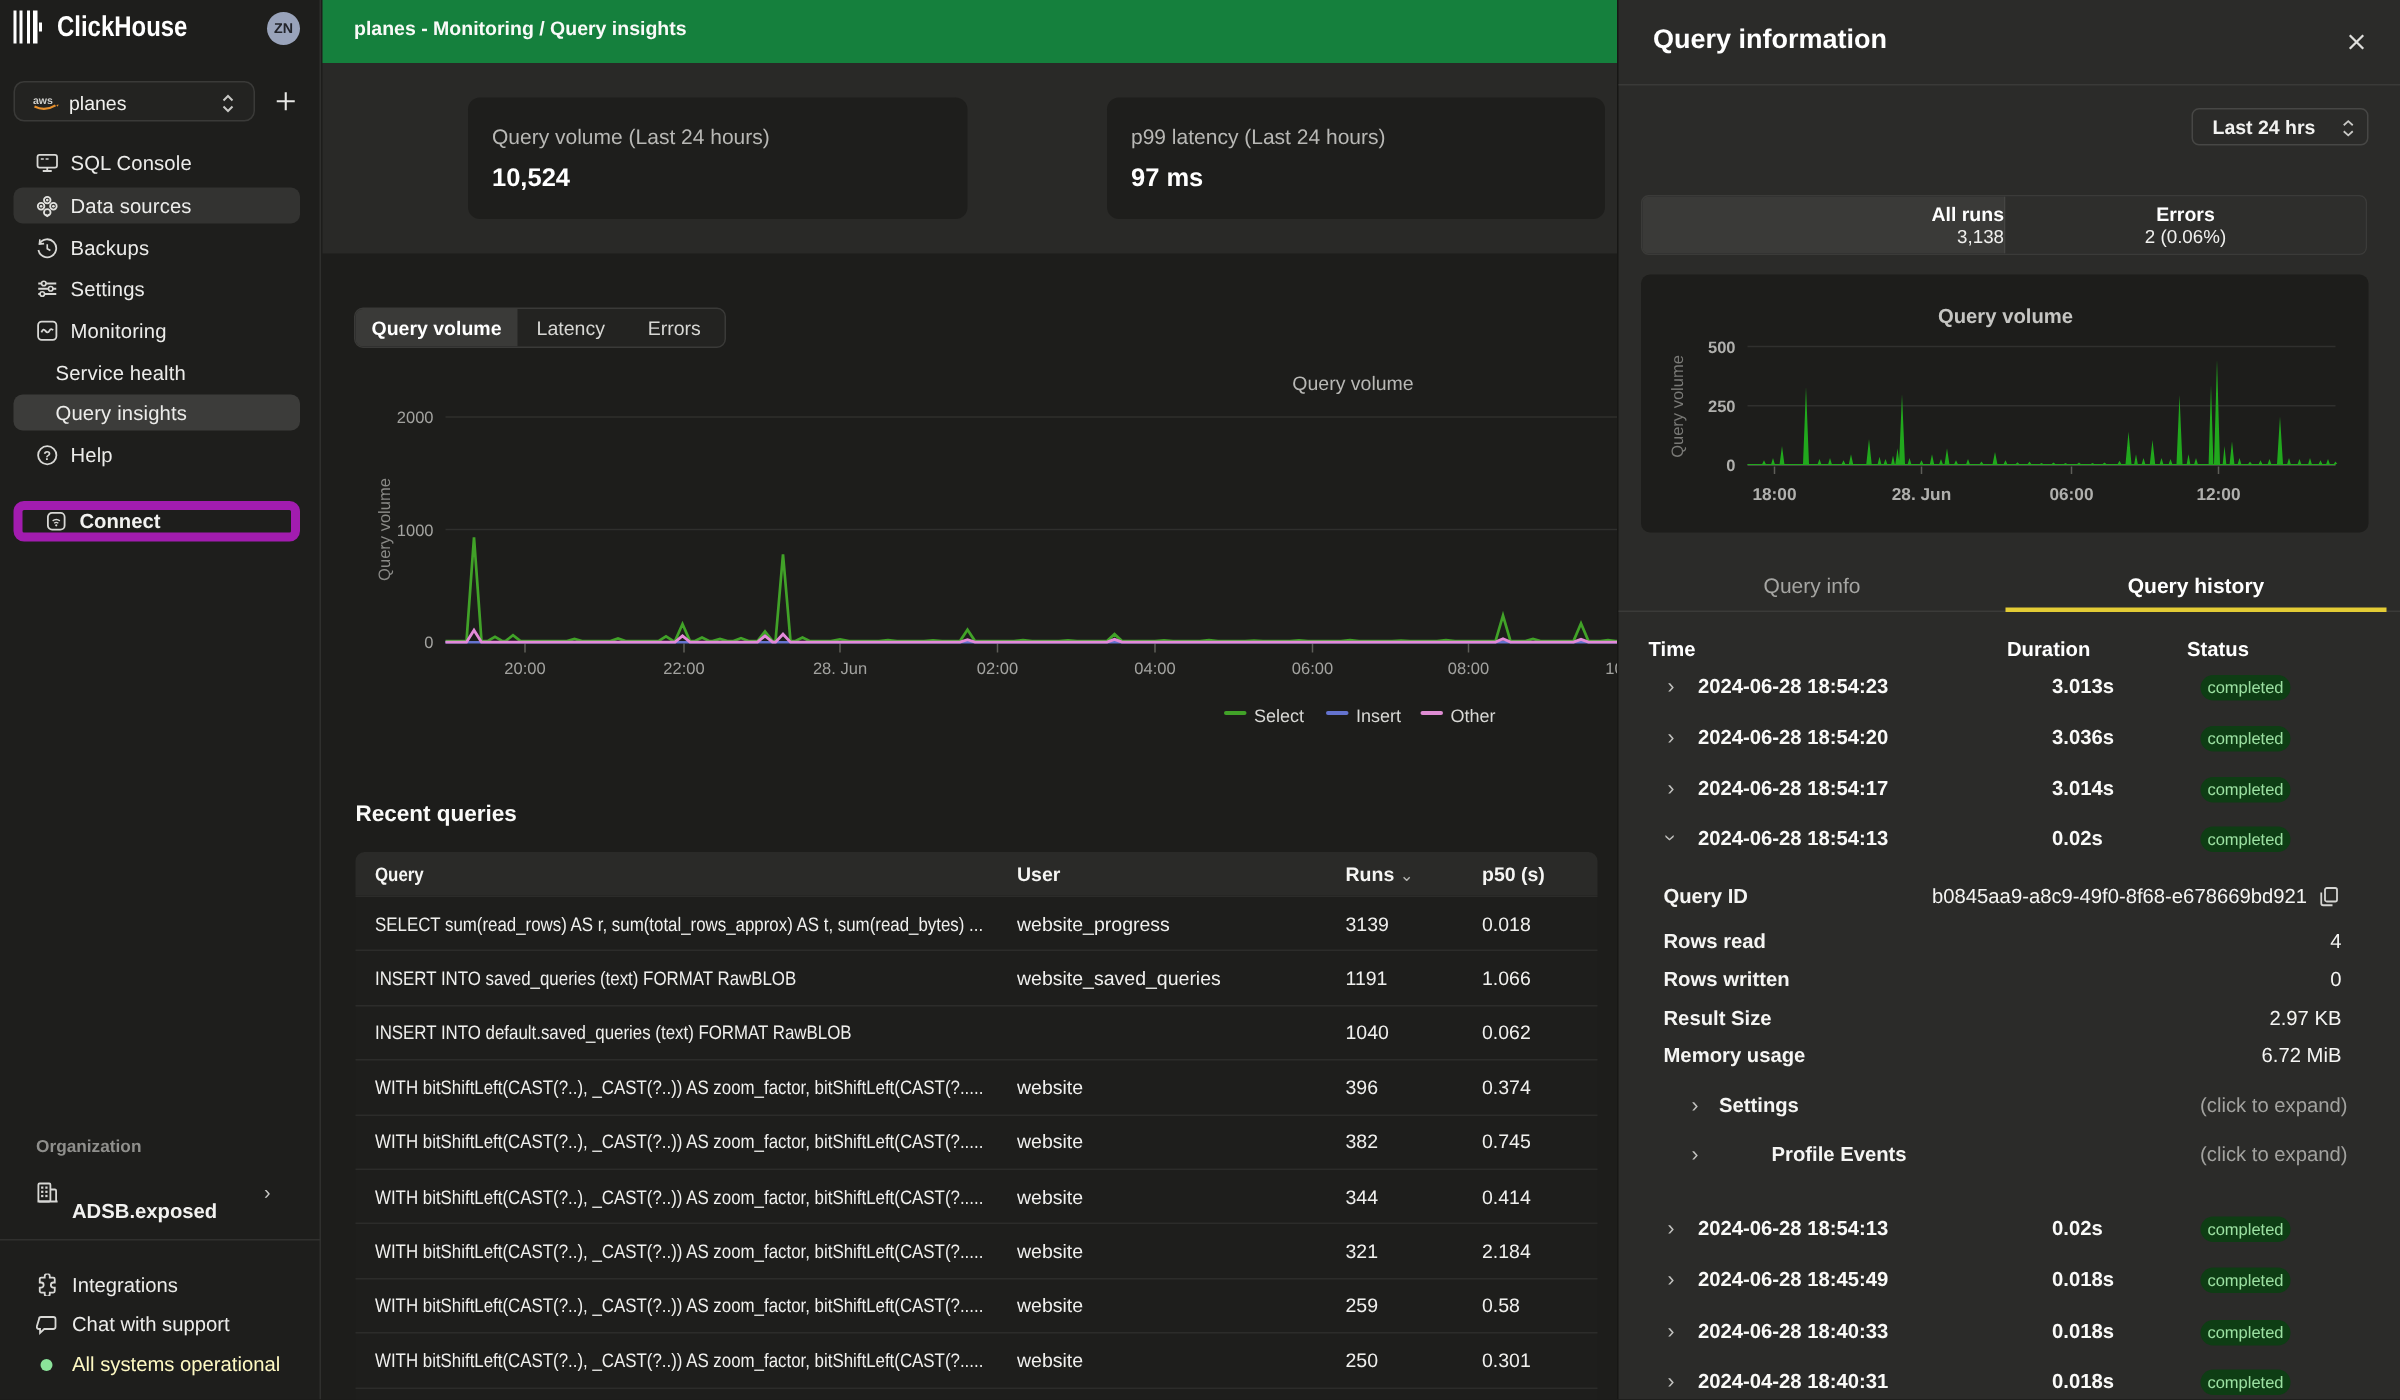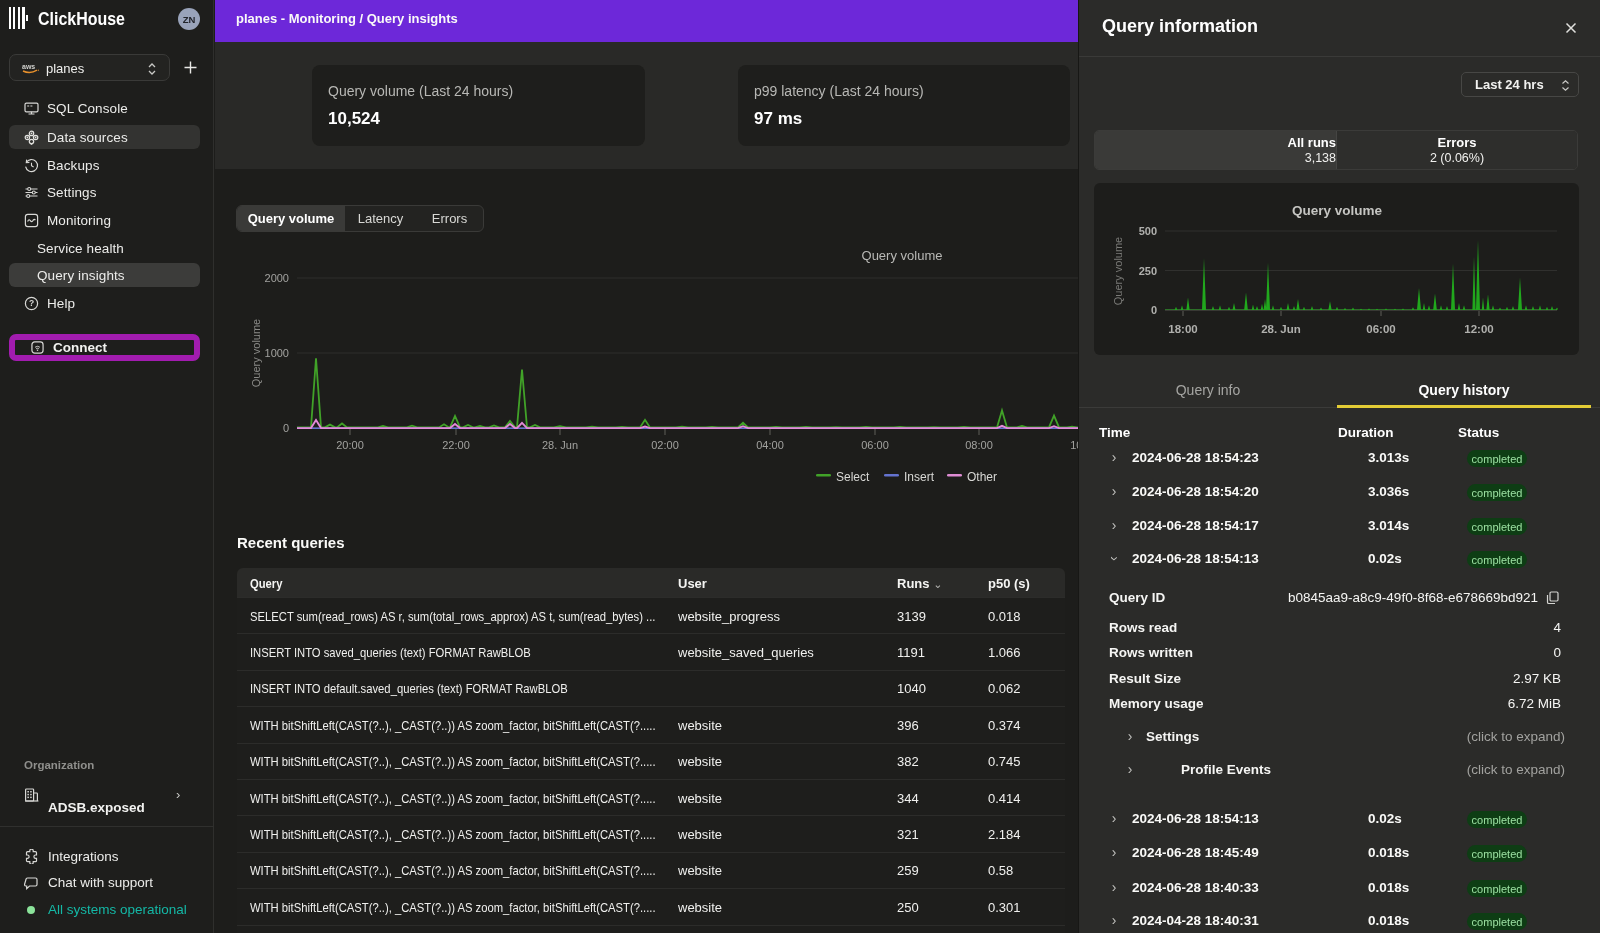--- a/index.html
+++ b/index.html
@@ -10,21 +10,21 @@
 
   
   #sidebar { position:absolute; left:0; top:0; width:214px; height:933px;
     background:#1e1e1c; border-right:1px solid #2f2f2d; }
   .navitem { position:absolute; left:9px; width:191px; height:24px; border-radius:6px;
     display:flex; align-items:center; font-size:13.5px; color:#ececea; font-weight:400; }
   .navitem .ic { width:15px; height:15px; margin-left:15px; margin-right:8px; flex:none; }
   .navtxt { letter-spacing:0.1px; }
 
   
-  #topbar { position:absolute; left:215px; top:0; width:1175px; height:42px; background:#6d28d9; }
+  #topbar { position:absolute; left:215px; top:0; width:1175px; height:42px; background:#15803d; }
   #band { position:absolute; left:215px; top:42px; width:1385px; height:127px; background:#292927; }
   .statcard { position:absolute; top:23px; height:81px; background:#1e1e1c; border-radius:8px; }
   .statlabel { position:absolute; left:16px; top:18px; font-size:14px; color:#b8b8b5; }
   .statvalue { position:absolute; left:16px; top:44px; font-size:17px; font-weight:700; color:#fff; }
 
   
   .tabgroup { position:absolute; display:flex; border:1px solid #3a3a38; border-radius:6px; overflow:hidden; background:#232321; }
   .tabgroup .tab { display:flex; align-items:center; justify-content:center; font-size:13px; color:#d8d8d5; }
   .tabgroup .tab.active { background:#3a3a38; color:#fff; font-weight:700; }
 
@@ -186,21 +186,21 @@
       <span class="abs" style="left:24px; top:0px; font-size:13.5px; color:#ececea;">Integrations</span>
     </div>
     <div class="abs" style="left:24px; top:875px; width:170px; height:16px;">
       <svg class="abs" style="left:0; top:1px;" width="15" height="15" viewBox="0 0 15 15">
         <path d="M2 3.5 a1.5 1.5 0 0 1 1.5 -1.5 h8 a1.5 1.5 0 0 1 1.5 1.5 v5 a1.5 1.5 0 0 1 -1.5 1.5 h-6 l-2.8 2.6 v-2.6 h-0.7 a1.5 1.5 0 0 1 -1.5 -1.5 z" stroke="#d8d8d5" stroke-width="1.2" fill="none"></path>
       </svg>
       <span class="abs" style="left:24px; top:0px; font-size:13.5px; color:#ececea;">Chat with support</span>
     </div>
     <div class="abs" style="left:24px; top:902px; width:180px; height:16px;">
       <div class="abs" style="left:3px; top:4px; width:8px; height:8px; border-radius:50%; background:#8be39a;"></div>
-      <span class="abs" style="left:24px; top:0px; font-size:13.5px; color:#14b8a6;">All systems operational</span>
+      <span class="abs" style="left:24px; top:0px; font-size:13.5px; color:#fef9c3;">All systems operational</span>
     </div>
   </div>
   <div id="topbar">
     <div class="abs" style="left:21px; top:11px; font-size:13px; font-weight:700; color:#fafaf8;">planes - Monitoring / Query insights</div>
   </div>
   <div id="band">
     <div class="statcard" style="left:97px; width:333px;">
       <div class="statlabel">Query volume (Last 24 hours)</div>
       <div class="statvalue">10,524</div>
     </div>

